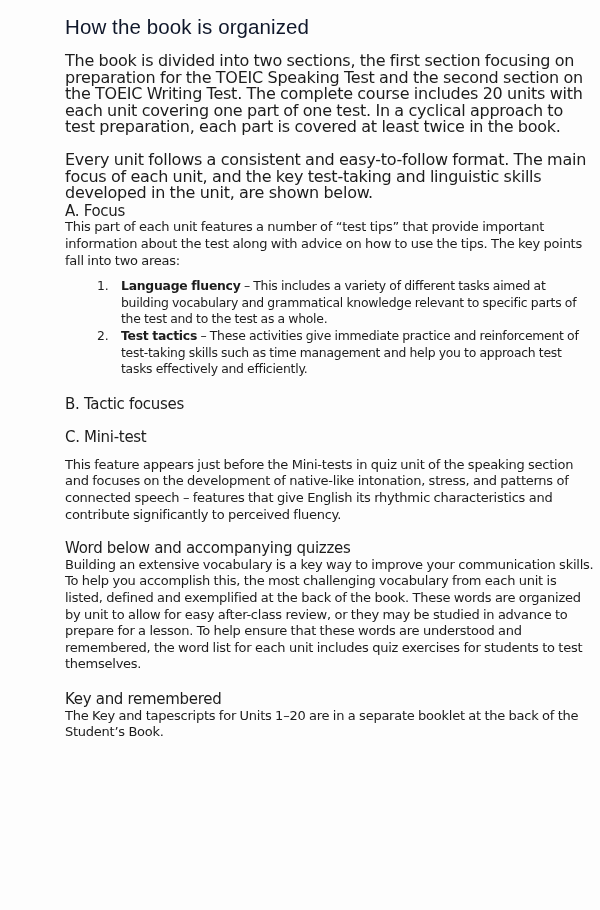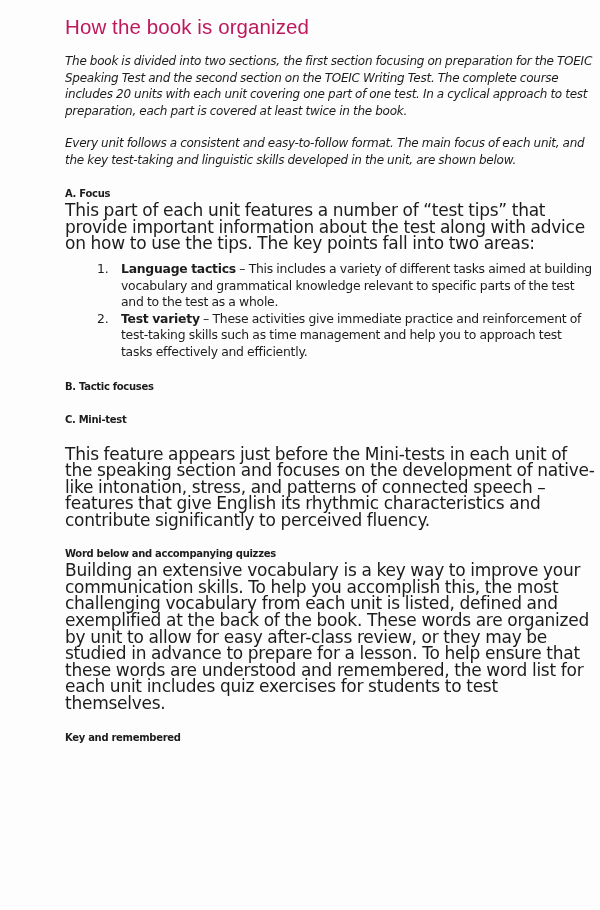--- a/index.html
+++ b/index.html
@@ -18,45 +18,44 @@
     .page {
       position: absolute;
       left: 65px;
       top: 14px;
       width: 530px;
     }
     .title {
       font-family: "Liberation Sans", "DejaVu Sans", sans-serif;
       font-size: 20.5px;
       font-weight: normal;
-      color: #be185d;
+      color: #0f172a;
       margin: 0 0 13px 0;
       letter-spacing: 0.1px;
       line-height: 26px;
     }
     .para {
-      font-size: 12px;
+      font-size: 16px;
       line-height: 16.6px;
       margin: 0 0 16px 0;
       letter-spacing: -0.25px;
       word-spacing: -0.3px;
-      font-style: italic;
     }
     .section {
       margin: 0 0 15px 0;
     }
     .section-heading {
-      font-size: 10px;
+      font-size: 15px;
       line-height: 16.6px;
-      font-weight: bold;
+      font-weight: normal;
       margin: 0;
       letter-spacing: -0.3px;
     }
     .section-body {
-      font-size: 17px;
+      font-size: 13px;
       line-height: 16.6px;
       margin: 0;
       letter-spacing: -0.25px;
       word-spacing: -0.3px;
     }
     .list {
       list-style: none;
       margin: 9px 0 0 0;
       padding: 0 0 0 32px;
     }
@@ -72,61 +71,62 @@
       flex: 0 0 24px;
     }
     .list-text {
       flex: 1;
     }
     .list-term {
       font-weight: bold;
     }
     #section-focus { margin-bottom: 18px; }
     #section-tactic { margin-bottom: 17px; }
-    #section-mini { margin-bottom: 17px; }
+    #section-mini { margin-bottom: 11px; }
     #section-natural { margin-bottom: 17px; }
     #section-wordlist { margin-bottom: 18px; }
   </style>
 </head>
 <body>
 
 <div class="page">
   <h1 class="title">How the book is organized</h1>
 
   <p class="para">The book is divided into two sections, the first section focusing on preparation for the TOEIC Speaking Test and the second section on the TOEIC Writing Test. The complete course includes 20 units with each unit covering one part of one test. In a cyclical approach to test preparation, each part is covered at least twice in the book.</p>
-  <p class="para" style="margin-bottom:17px;">Every unit follows a consistent and easy-to-follow format. The main focus of each unit, and the key test-taking and linguistic skills developed in the unit, are shown below.</p>
+  <p class="para" style="margin-bottom:1px;">Every unit follows a consistent and easy-to-follow format. The main focus of each unit, and the key test-taking and linguistic skills developed in the unit, are shown below.</p>
 
   <div class="section" id="section-focus">
     <div class="section-heading">A. Focus</div>
     <div class="section-body">This part of each unit features a number of “test tips” that provide important information about the test along with advice on how to use the tips. The key points fall into two areas:</div>
     <ul class="list">
       <li class="list-item">
         <span class="list-num">1.</span>
-        <span class="list-text"><span class="list-term">Language tactics</span><span> – This includes a variety of different tasks aimed at building vocabulary and grammatical knowledge relevant to specific parts of the test and to the test as a whole.</span></span>
+        <span class="list-text"><span class="list-term">Language fluency</span><span> – This includes a variety of different tasks aimed at building vocabulary and grammatical knowledge relevant to specific parts of the test and to the test as a whole.</span></span>
       </li>
       <li class="list-item">
         <span class="list-num">2.</span>
-        <span class="list-text"><span class="list-term">Test variety</span><span> – These activities give immediate practice and reinforcement of test-taking skills such as time management and help you to approach test tasks effectively and efficiently.</span></span>
+        <span class="list-text"><span class="list-term">Test tactics</span><span> – These activities give immediate practice and reinforcement of test-taking skills such as time management and help you to approach test tasks effectively and efficiently.</span></span>
       </li>
     </ul>
   </div>
 
   <div class="section" id="section-tactic">
     <div class="section-heading">B. Tactic focuses</div>
   </div>
 
   <div class="section" id="section-mini">
     <div class="section-heading">C. Mini-test</div>
   </div>
 
   <div class="section" id="section-natural">
-    <div class="section-body">This feature appears just before the Mini-tests in each unit of the speaking section and focuses on the development of native-like intonation, stress, and patterns of connected speech – features that give English its rhythmic characteristics and contribute significantly to perceived fluency.</div>
+    <div class="section-body">This feature appears just before the Mini-tests in quiz unit of the speaking section and focuses on the development of native-like intonation, stress, and patterns of connected speech – features that give English its rhythmic characteristics and contribute significantly to perceived fluency.</div>
   </div>
 
   <div class="section" id="section-wordlist">
     <div class="section-heading">Word below and accompanying quizzes</div>
     <div class="section-body">Building an extensive vocabulary is a key way to improve your communication skills. To help you accomplish this, the most challenging vocabulary from each unit is listed, defined and exemplified at the back of the book. These words are organized by unit to allow for easy after-class review, or they may be studied in advance to prepare for a lesson. To help ensure that these words are understood and remembered, the word list for each unit includes quiz exercises for students to test themselves.</div>
   </div>
 
   <div class="section" id="section-key">
     <div class="section-heading">Key and remembered</div>
+    <div class="section-body">The Key and tapescripts for Units 1–20 are in a separate booklet at the back of the Student’s Book.</div>
   </div>
 </div>
 
 </body></html>

